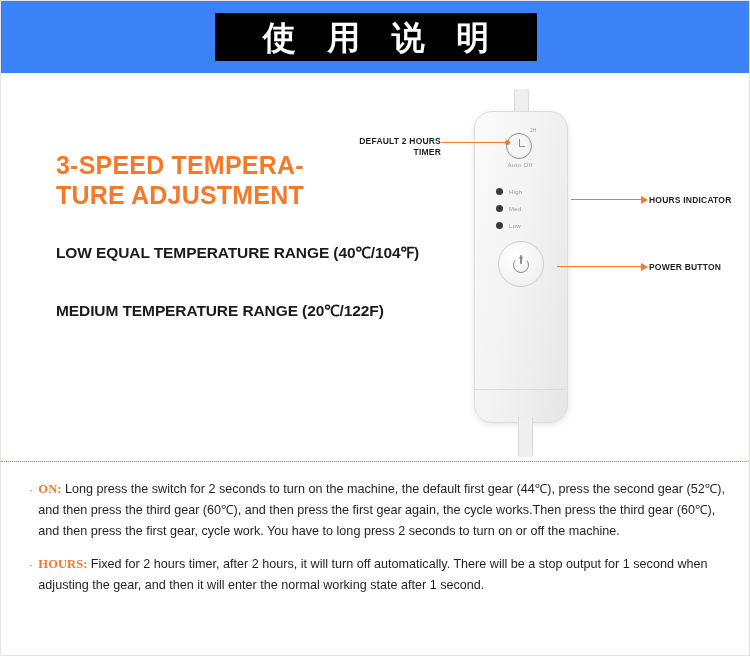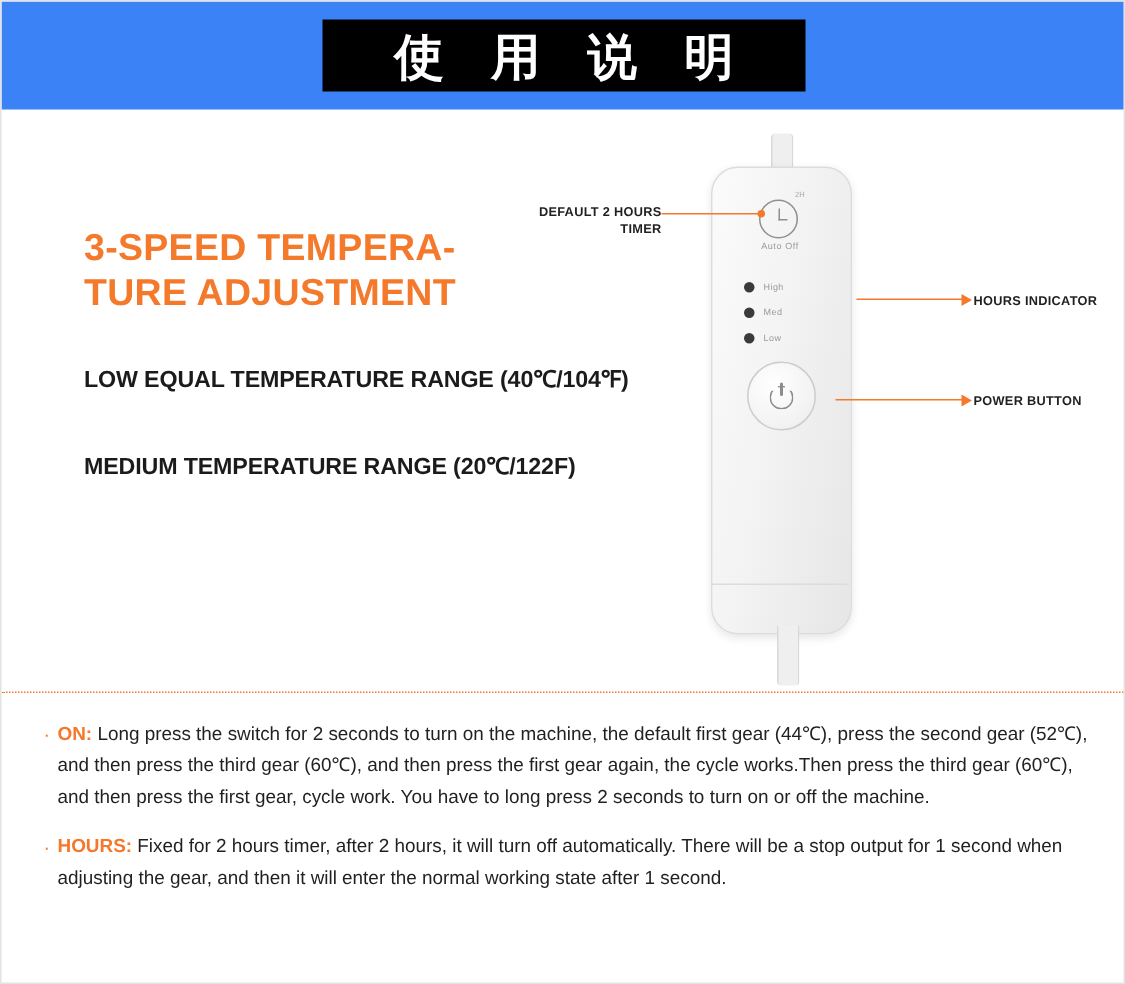--- a/index.html
+++ b/index.html
@@ -271,20 +271,21 @@
     flex: 0 0 auto;
   }
   .note-body {
     font-size: 12.6px;
     line-height: 21px;
     color: #231f20;
   }
   .note-key {
     color: #f4792b;
     font-weight: bold;
+    font-family: Liberation Serif, serif;
   }
 </style>
 </head>
 <body>
 
 <div class="page">
 
   <div class="header">
     <div class="header-inner">
       <div class="header-title">使 用 说 明</div>

